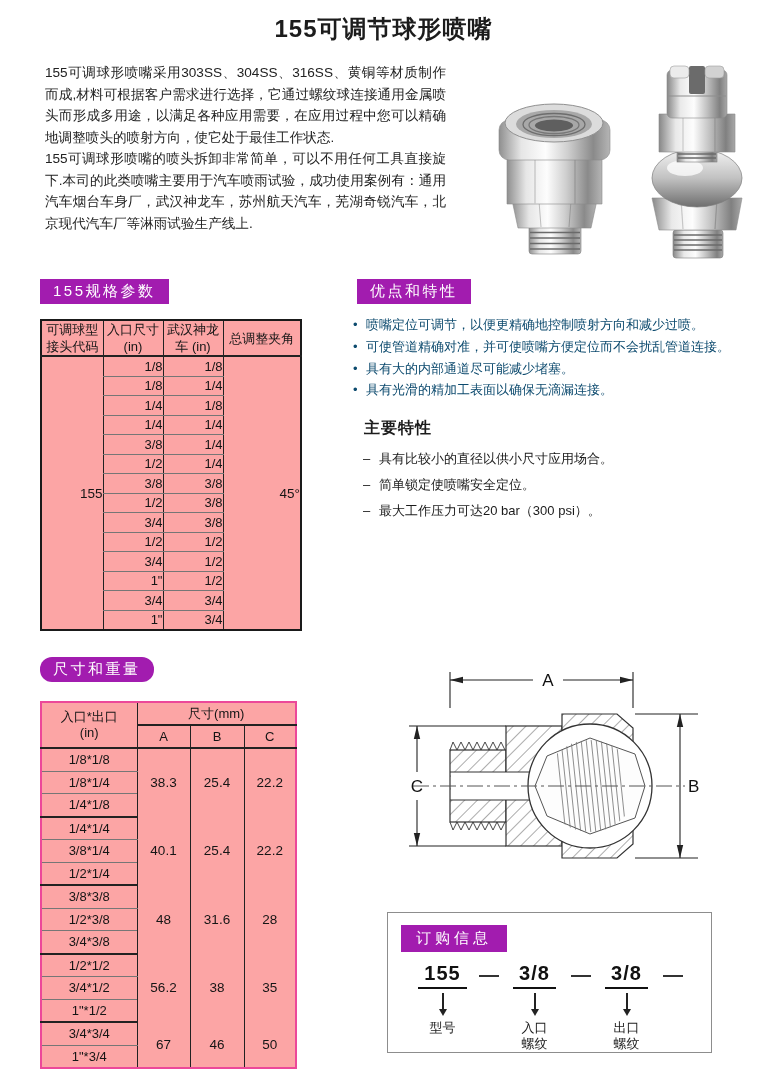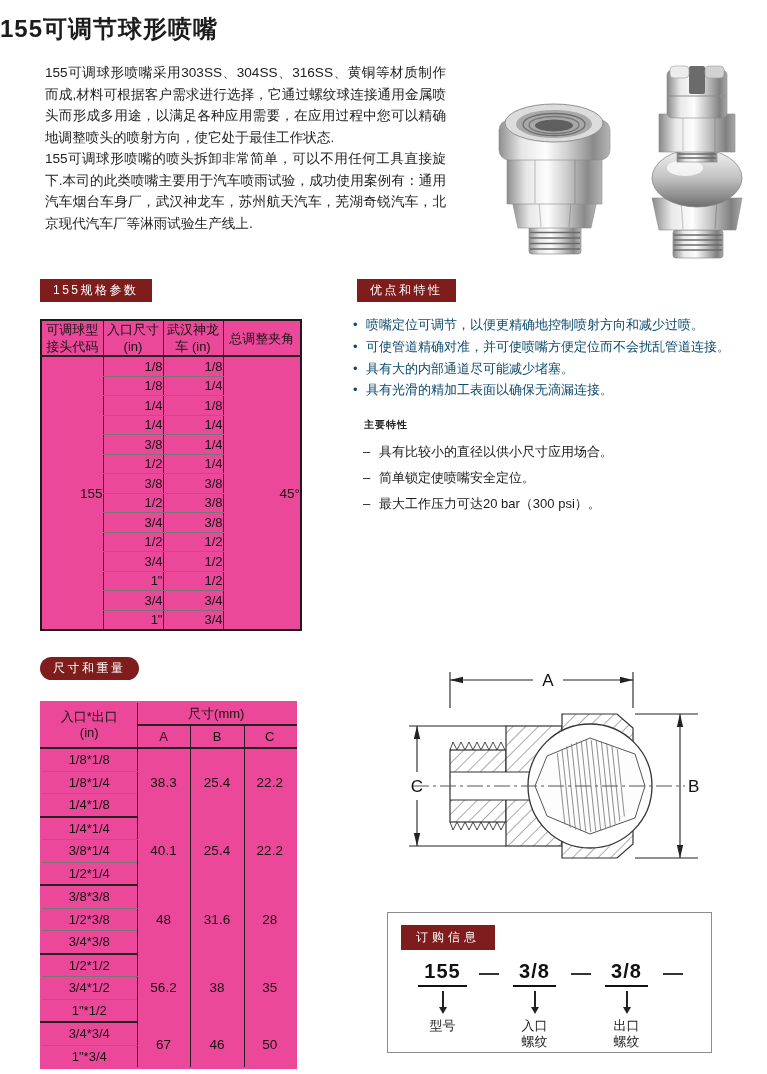--- a/index.html
+++ b/index.html
@@ -1,32 +1,32 @@
 <!DOCTYPE html>
 <html><head>
 <meta charset="utf-8">
 <style>
   html,body{margin:0;padding:0;background:#fff;}
   .page{position:relative;width:767px;height:1074px;background:#ffffff;overflow:hidden;
         font-family:"Liberation Sans","DejaVu Sans",sans-serif;color:#1c1c1c;}
-  .title{position:absolute;top:13px;left:0;width:100%;
+  .title{position:absolute;top:13px;left:0;width:100%;text-align:center;
          font-size:24px;font-weight:bold;letter-spacing:1px;}
   .intro{position:absolute;left:45px;top:62px;width:401px;font-size:13.6px;
          line-height:21.5px;text-align:justify;color:#222;}
   .intro p{margin:0;}
-  .badge{position:absolute;background:#7f1d1d;color:#fff;font-size:12px;
+  .badge{position:absolute;background:#a21caf;color:#fff;font-size:15px;
          letter-spacing:2.5px;padding:3px 13px;white-space:nowrap;}
   #badge-specs{left:40px;top:279px;}
   #badge-features{left:357px;top:279px;}
   #badge-dims{left:40px;top:657px;border-radius:12px;}
   .photo{position:absolute;}
   #photo-left{left:487px;top:82px;}
   #photo-right{left:637px;top:58px;}
 
-  table{border-collapse:collapse;position:absolute;background:#ec4899;table-layout:fixed;}
+  table{border-collapse:collapse;position:absolute;background:#fca5a5;table-layout:fixed;}
   th,td{text-align:center;font-weight:normal;padding:0;font-size:13px;color:#151515;}
   #spec-table{left:40px;top:319px;border:2px solid #1a1a1a;}
   #spec-table th{height:23px;line-height:17px;border:1px solid #222;border-bottom:2px solid #222;}
   #spec-table td{height:18.5px;text-align:right;}
   #spec-table td.sz{border-left:1px solid #222;border-right:1px solid #222;border-bottom:1px solid #767676;}
   #spec-table tr:last-child td.sz{border-bottom:none;}
   #spec-table td.code,#spec-table td.angle{font-size:13.5px;}
 
   #dims-table{left:40px;top:701px;border:2px solid #ec4899;}
   #dims-table th{border:1px solid #222;border-bottom:2px solid #222;height:21px;line-height:17px;}
@@ -34,21 +34,21 @@
   #dims-table td{height:21.5px;}
   #dims-table td.c1{border-right:1px solid #222;border-bottom:1px solid #767676;}
   #dims-table td.val{border-left:1px solid #222;border-right:1px solid #222;font-size:13.5px;}
   #dims-table tr.grp-end td{border-bottom:2px solid #222;}
   #dims-table tr:last-child td{border-bottom:none;}
 
   .features{position:absolute;left:352px;top:314px;width:406px;}
   ul{list-style:none;margin:0;padding:0;}
   .bullets li{position:relative;font-size:13px;line-height:21.8px;padding-left:14px;color:#0c4a6e;}
   .bullets li::before{content:"•";position:absolute;left:1px;top:0;font-size:13px;}
-  .key-title{margin:17px 0 7px 12px;font-size:10px;font-weight:bold;letter-spacing:1px;}
+  .key-title{margin:17px 0 7px 12px;font-size:16px;font-weight:bold;letter-spacing:1px;}
   .keys li{position:relative;font-size:13px;line-height:25.8px;padding-left:27px;color:#1a1a1a;}
   .keys li::before{content:"–";position:absolute;left:11px;top:0;}
 
   #diagram{position:absolute;left:385px;top:650px;}
 
   .order-box{position:absolute;left:387px;top:912px;width:325px;height:141px;
              border:1px solid #8d8d8d;background:#fff;box-sizing:border-box;}
   .order-box .badge{position:static;display:inline-block;margin:12px 0 0 13px;
                     font-weight:normal;letter-spacing:4px;padding:4px 15px;}
   .order-row{display:flex;justify-content:center;margin-top:10px;}

